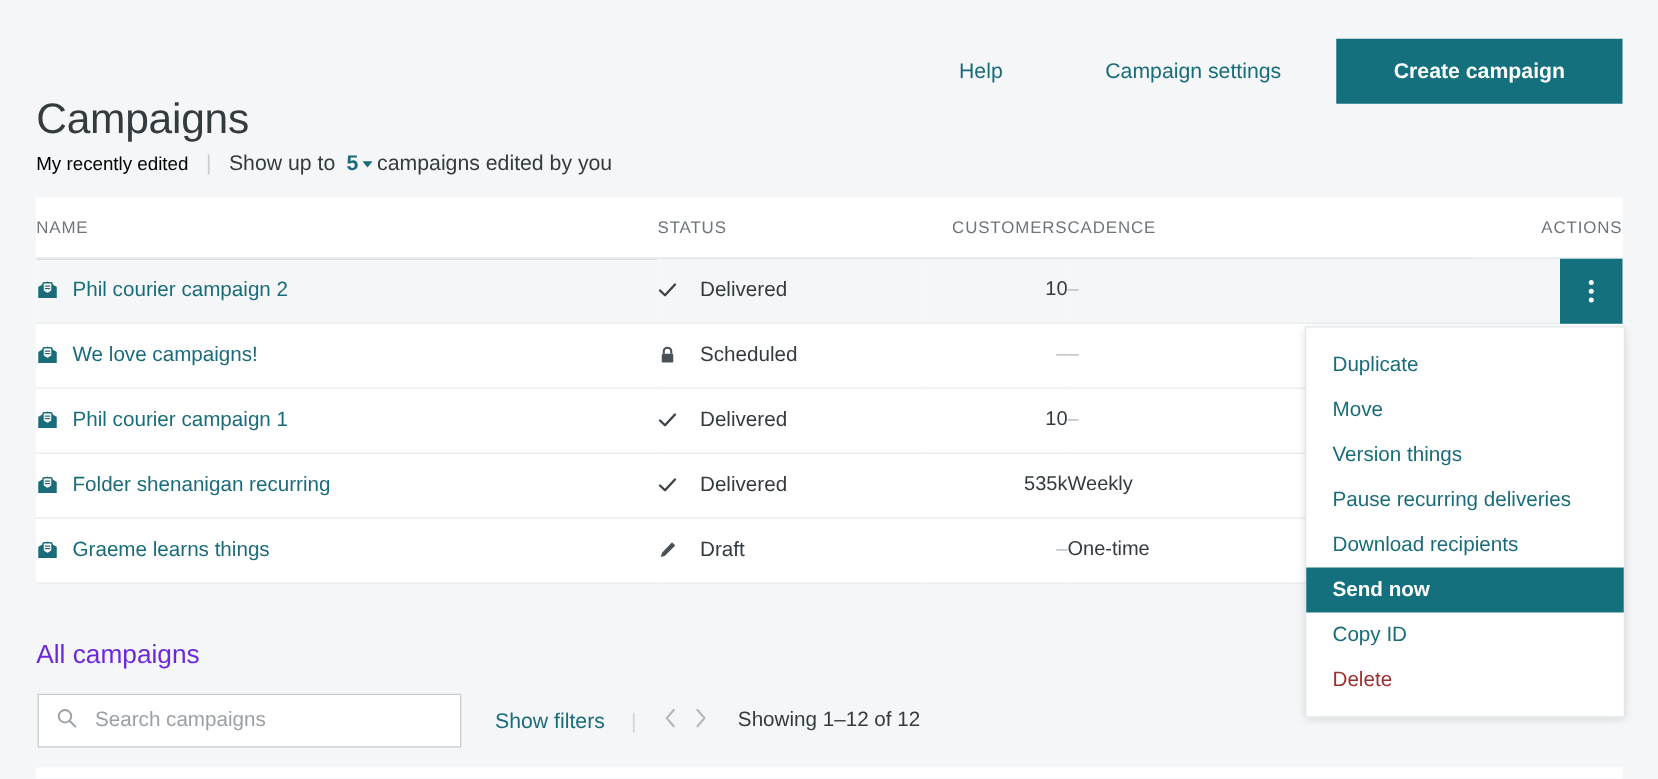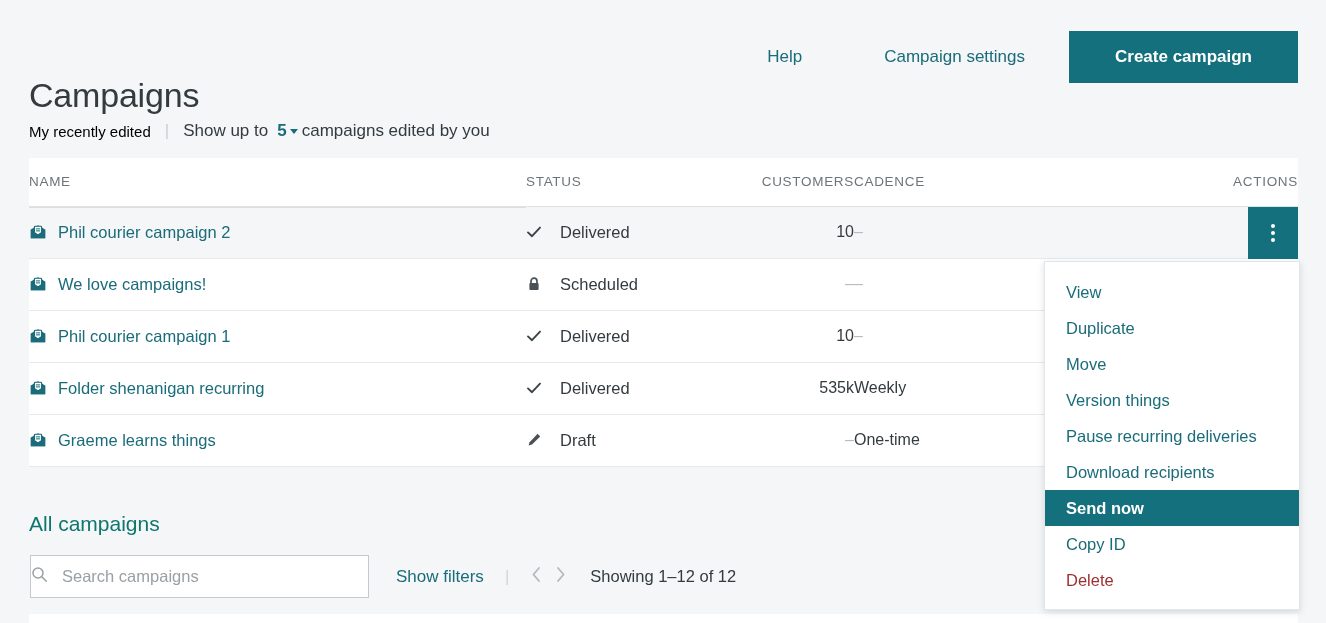--- a/index.html
+++ b/index.html
@@ -119,26 +119,26 @@
     display: block; height: 36px; line-height: 36px;
     padding: 0 0 0 21px; font-size: 16.5px; color: #1a6c7a;
     cursor: pointer; white-space: nowrap;
   }
   .menu-item.selected { background: #15707e; color: #ffffff; font-weight: 700; }
   .menu-item.danger { color: #9e2f2f; }
 
   
   .all-title {
     position: absolute; left: 29px; top: 512px;
-    font-size: 21px; color: #0f766e;
+    font-size: 21px; color: #6d28d9;
   }
   .search-box {
     position: absolute; left: 30px; top: 555px; width: 339px; height: 43px;
     background: #ffffff; border: 1px solid #c4cace;
-    display: flex; align-items: center; padding-left: 0;
+    display: flex; align-items: center; padding-left: 14px;
   }
   .search-box svg { flex: none; }
   .search-input {
     border: none; outline: none; background: transparent;
     font-size: 16.5px; color: #343b3f; margin-left: 12px; width: 255px;
     font-family: "Liberation Sans", sans-serif;
   }
   .search-input::placeholder { color: #9aa0a4; }
 
   .filters-row {
@@ -391,21 +391,20 @@
             <path d="M4 2 L9.6 8.5 L4 15" stroke="#b4b9bd" stroke-width="1.8" fill="none" stroke-linecap="round" stroke-linejoin="round"></path>
           </svg>
       </span>
     </span>
     <span class="showing">Showing 1–12 of 12</span>
   </div>
 
   <div class="bottom-peek"></div>
 
   <div class="menu">
-    <div class="menu-item">View</div>
     <div class="menu-item">Duplicate</div>
     <div class="menu-item">Move</div>
     <div class="menu-item">Version things</div>
     <div class="menu-item">Pause recurring deliveries</div>
     <div class="menu-item">Download recipients</div>
     <div class="menu-item selected">Send now</div>
     <div class="menu-item">Copy ID</div>
     <div class="menu-item danger">Delete</div>
   </div>
 

